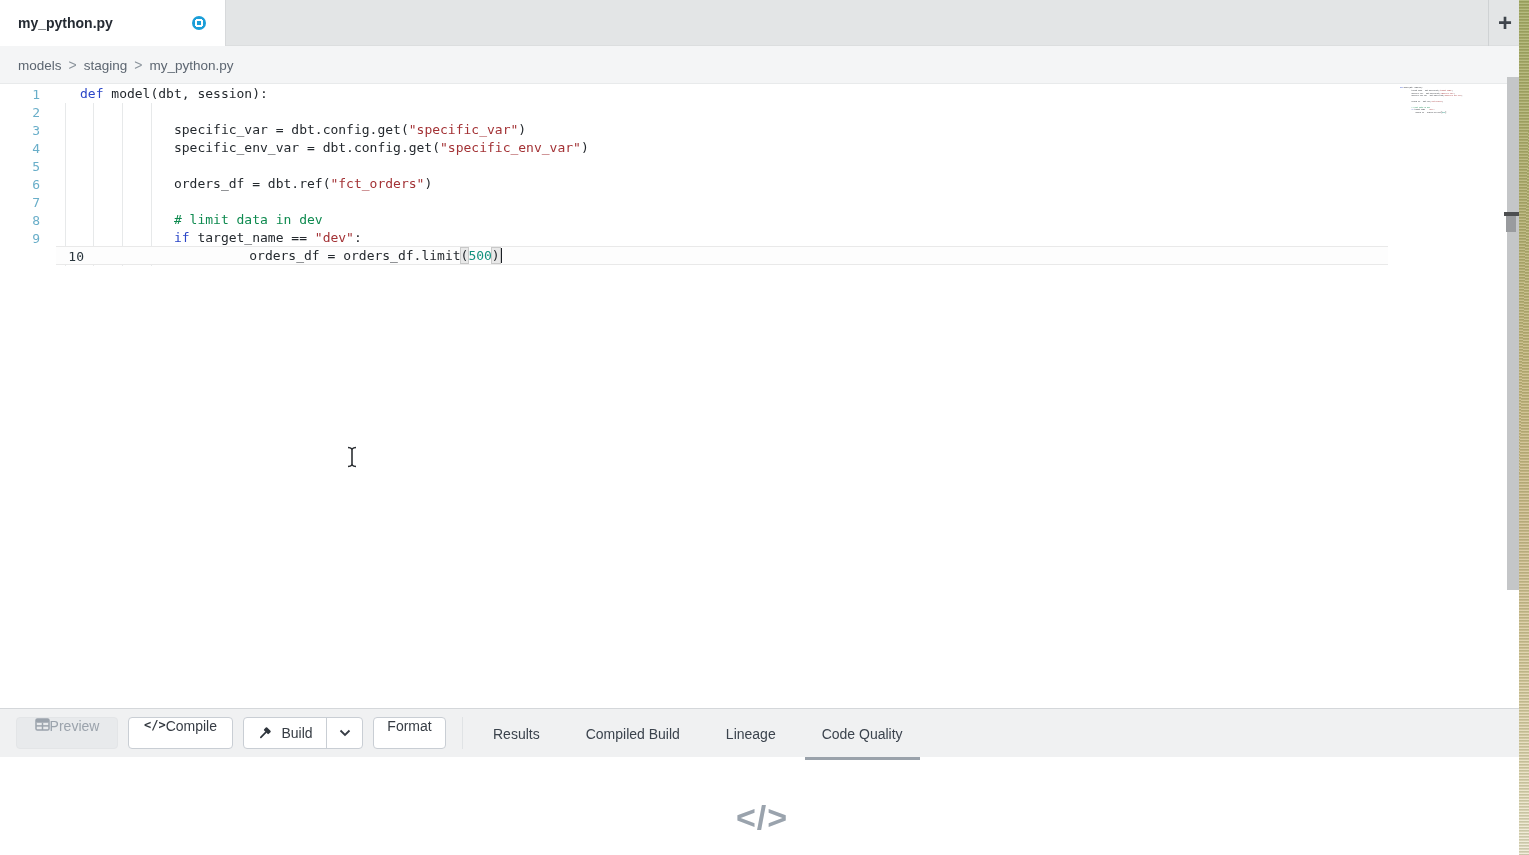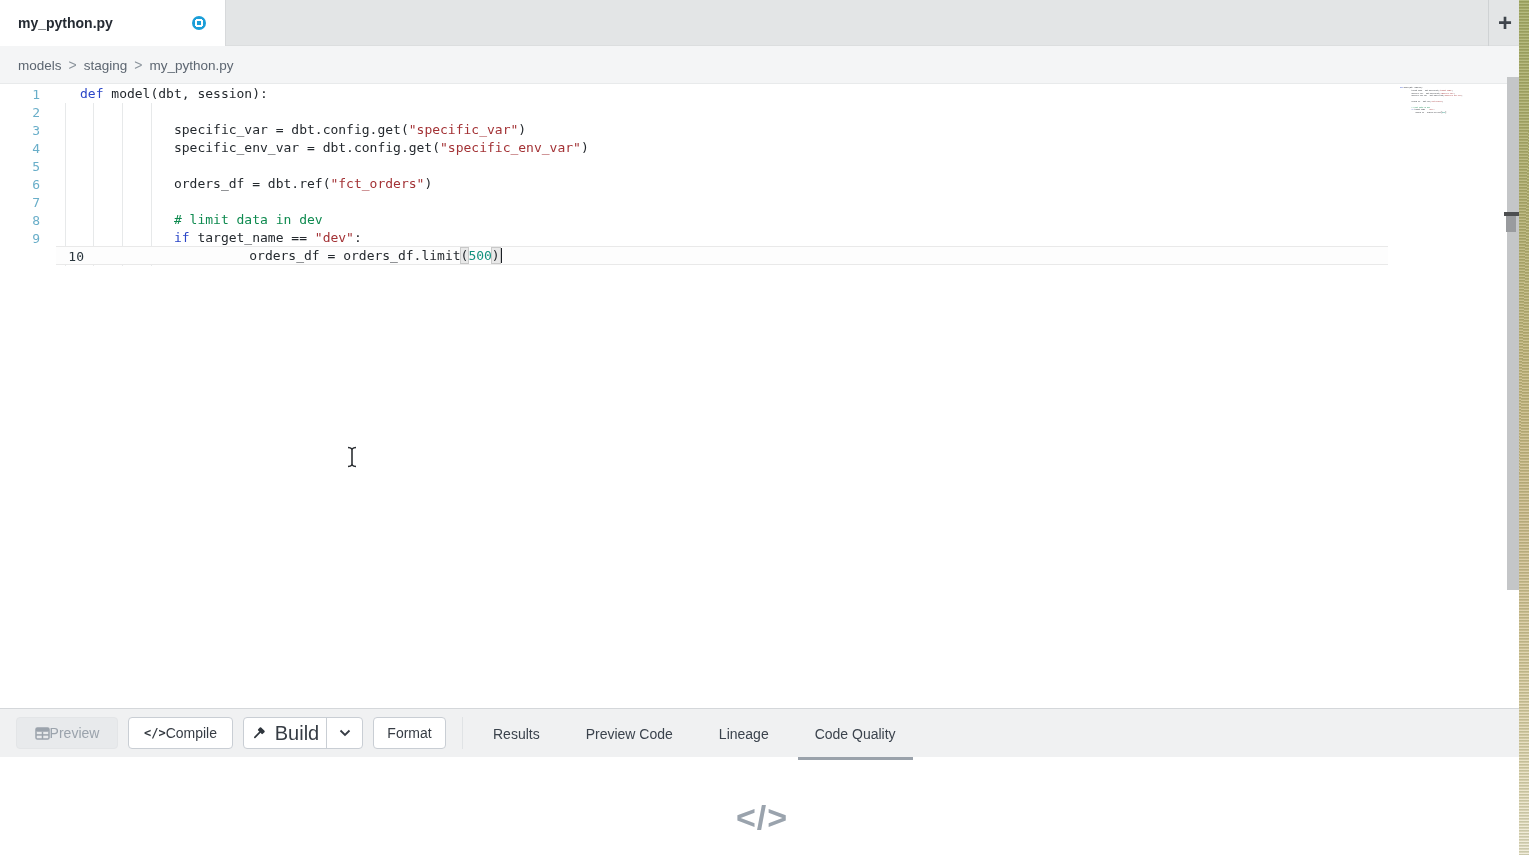--- a/index.html
+++ b/index.html
@@ -64,30 +64,30 @@
   
   .edge-texture { position:absolute; left:1519px; top:0; width:10px; height:855px; z-index:40;
     background:
       repeating-linear-gradient(3deg, rgba(90,95,40,.25) 0 1px, rgba(255,255,255,.12) 1px 2px, rgba(120,110,60,.18) 2px 3px),
       linear-gradient(180deg, #aab26e 0%, #b7b477 25%, #c9bc86 45%, #d3c396 62%, #dcd0a6 78%, #e9e2c4 92%, #f0ecd8 100%); }
 
   
   .bottom { position:absolute; left:0; top:708px; width:1529px; height:147px; background:#fff; }
   .toolbar { position:absolute; left:0; top:0; width:1529px; height:49px; background:#f0f1f2;
     border-top:1px solid #d4d7da; }
-  .btn { position:absolute; top:8px; height:32px; border-radius:4px; display:flex; align-items:center;
+  .btn { position:absolute; top:8px; height:32px; border-radius:4px; display:flex; align-items:flex-start;
     justify-content:center; font-size:14px; font-family:"Liberation Sans",sans-serif; cursor:pointer; }
   .btn-disabled { background:#e8eaec; border:1px solid #e3e5e7; color:#9ba3ac; cursor:default; }
   .btn-normal { background:#fff; border:1px solid #c9ced4; color:#363c44; }
   .btn-preview { left:16px; width:102px; }
   .btn-compile { left:128px; width:105px; }
   .build-group { position:absolute; left:243px; top:8px; width:120px; height:32px; display:flex;
     background:#fff; border:1px solid #c9ced4; border-radius:4px; }
   .build-main { flex:1; display:flex; align-items:center; justify-content:center; gap:9px;
-    font-size:20px; color:#363c44; cursor:pointer; }
+    font-size:14px; color:#363c44; cursor:pointer; }
   .build-caret { width:36px; display:flex; align-items:center; justify-content:center;
     border-left:1px solid #c9ced4; cursor:pointer; }
   .btn-format { left:373px; width:73px; }
   .tb-divider { position:absolute; left:462px; top:8px; width:1px; height:32px; background:#e0e3e5; }
   .compile-glyph { font-family:"DejaVu Sans Mono",monospace; font-size:12px; font-weight:bold; color:#343a41; }
 
   .rtabs { position:absolute; left:476px; top:0; height:49px; display:flex;gap:12px; }
   .rtab { height:49px; display:flex; align-items:center; padding:0 17px; font-size:14px;
     color:#3b434d; cursor:pointer; position:relative; }
   .rtab.active::after { content:""; position:absolute; left:0; right:0; bottom:-2px; height:3px; background:#9aa2ab; }
@@ -250,21 +250,21 @@
             <polyline points="1.5,1.5 6,6 10.5,1.5" fill="none" stroke="#363c44" stroke-width="1.8"></polyline>
           </svg>
         </div>
       </div>
       <button class="btn btn-normal btn-format">
         <span>Format</span>
       </button>
       <div class="tb-divider"></div>
       <div class="rtabs" id="rtabs">
           <div class="rtab">Results</div>
-          <div class="rtab">Preview Code</div>
+          <div class="rtab">Compiled Build</div>
           <div class="rtab">Lineage</div>
           <div class="rtab active">Code Quality</div>
         </div>
     </div>
     <div class="empty-icon">&lt;/&gt;</div>
   </div>
 
   <div class="edge-texture"></div>
 </div>
 

